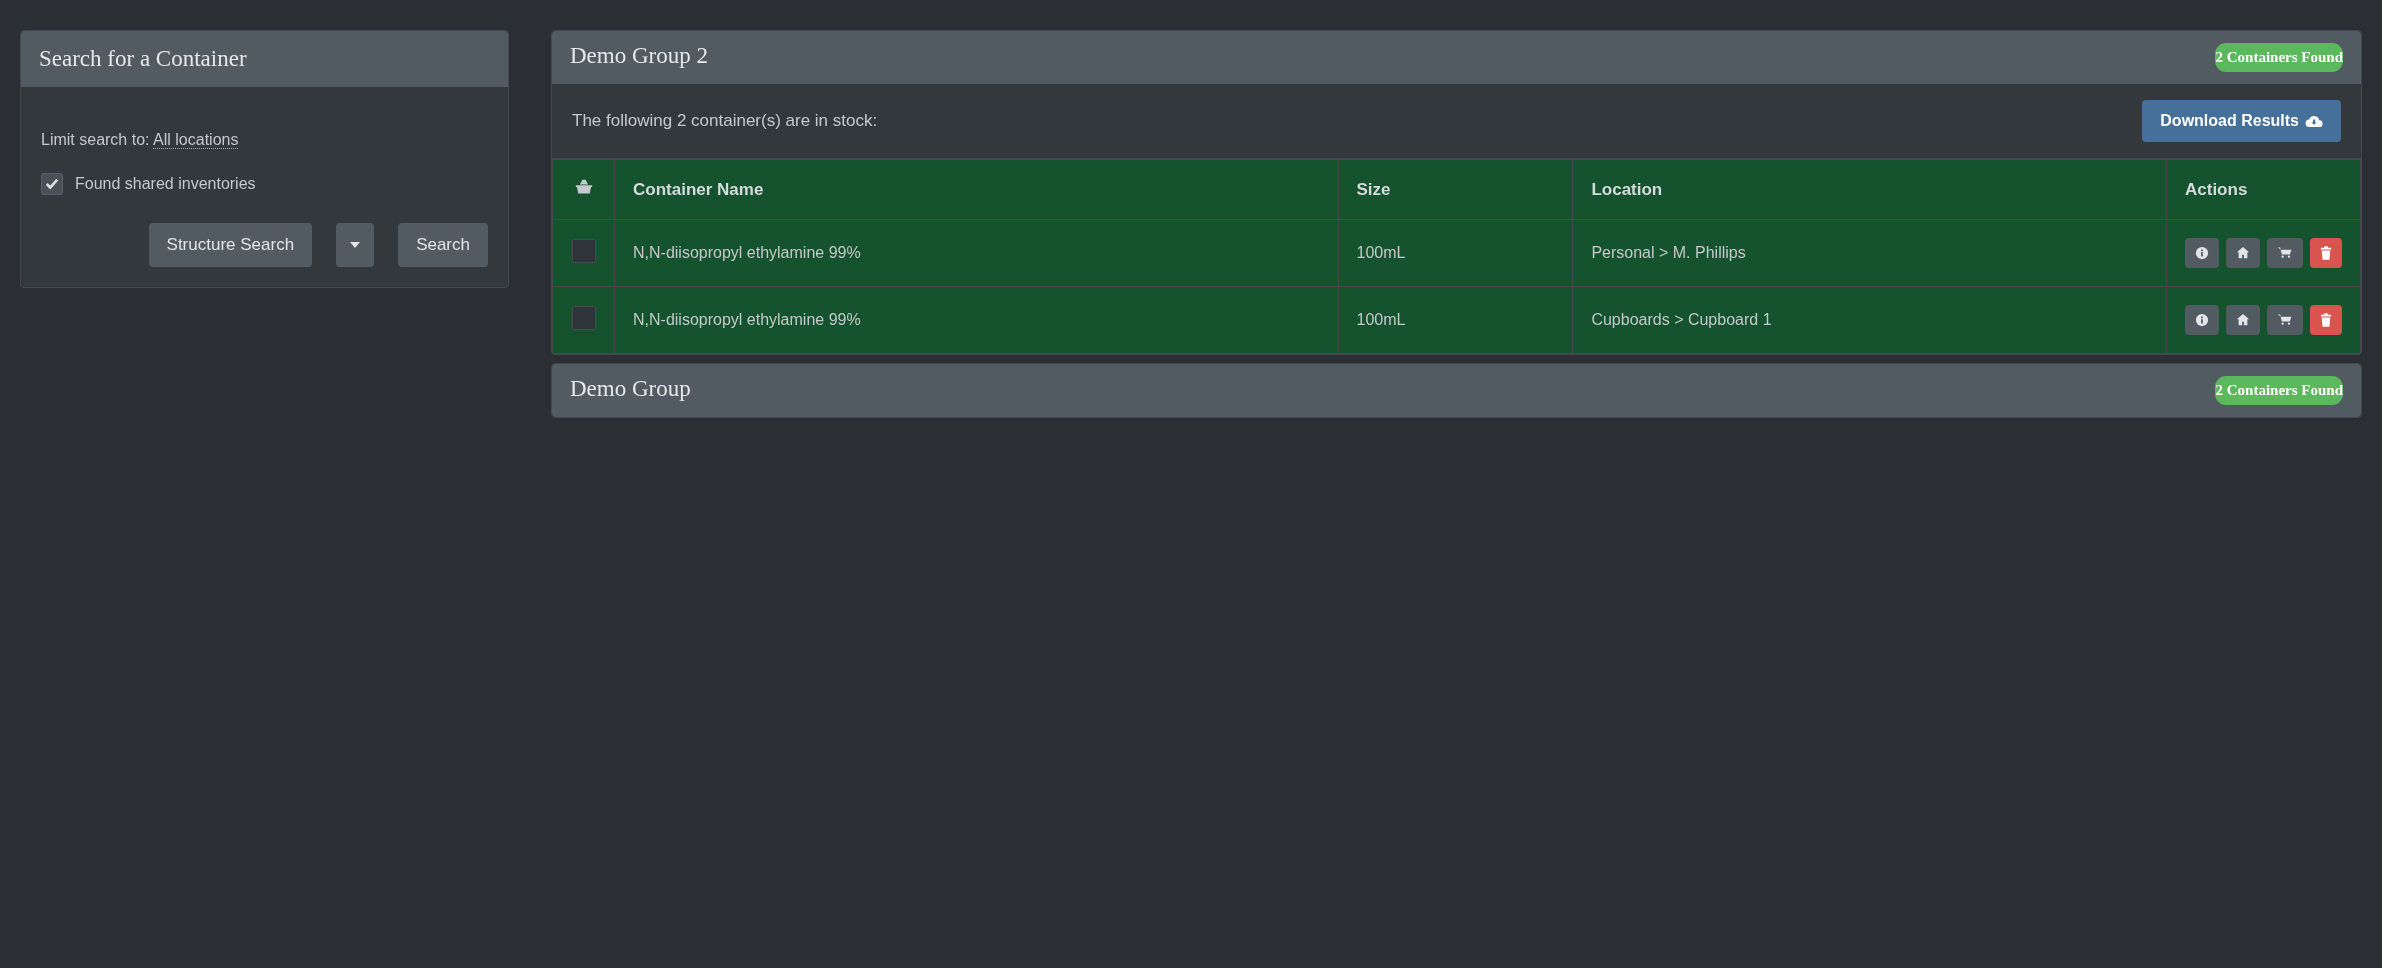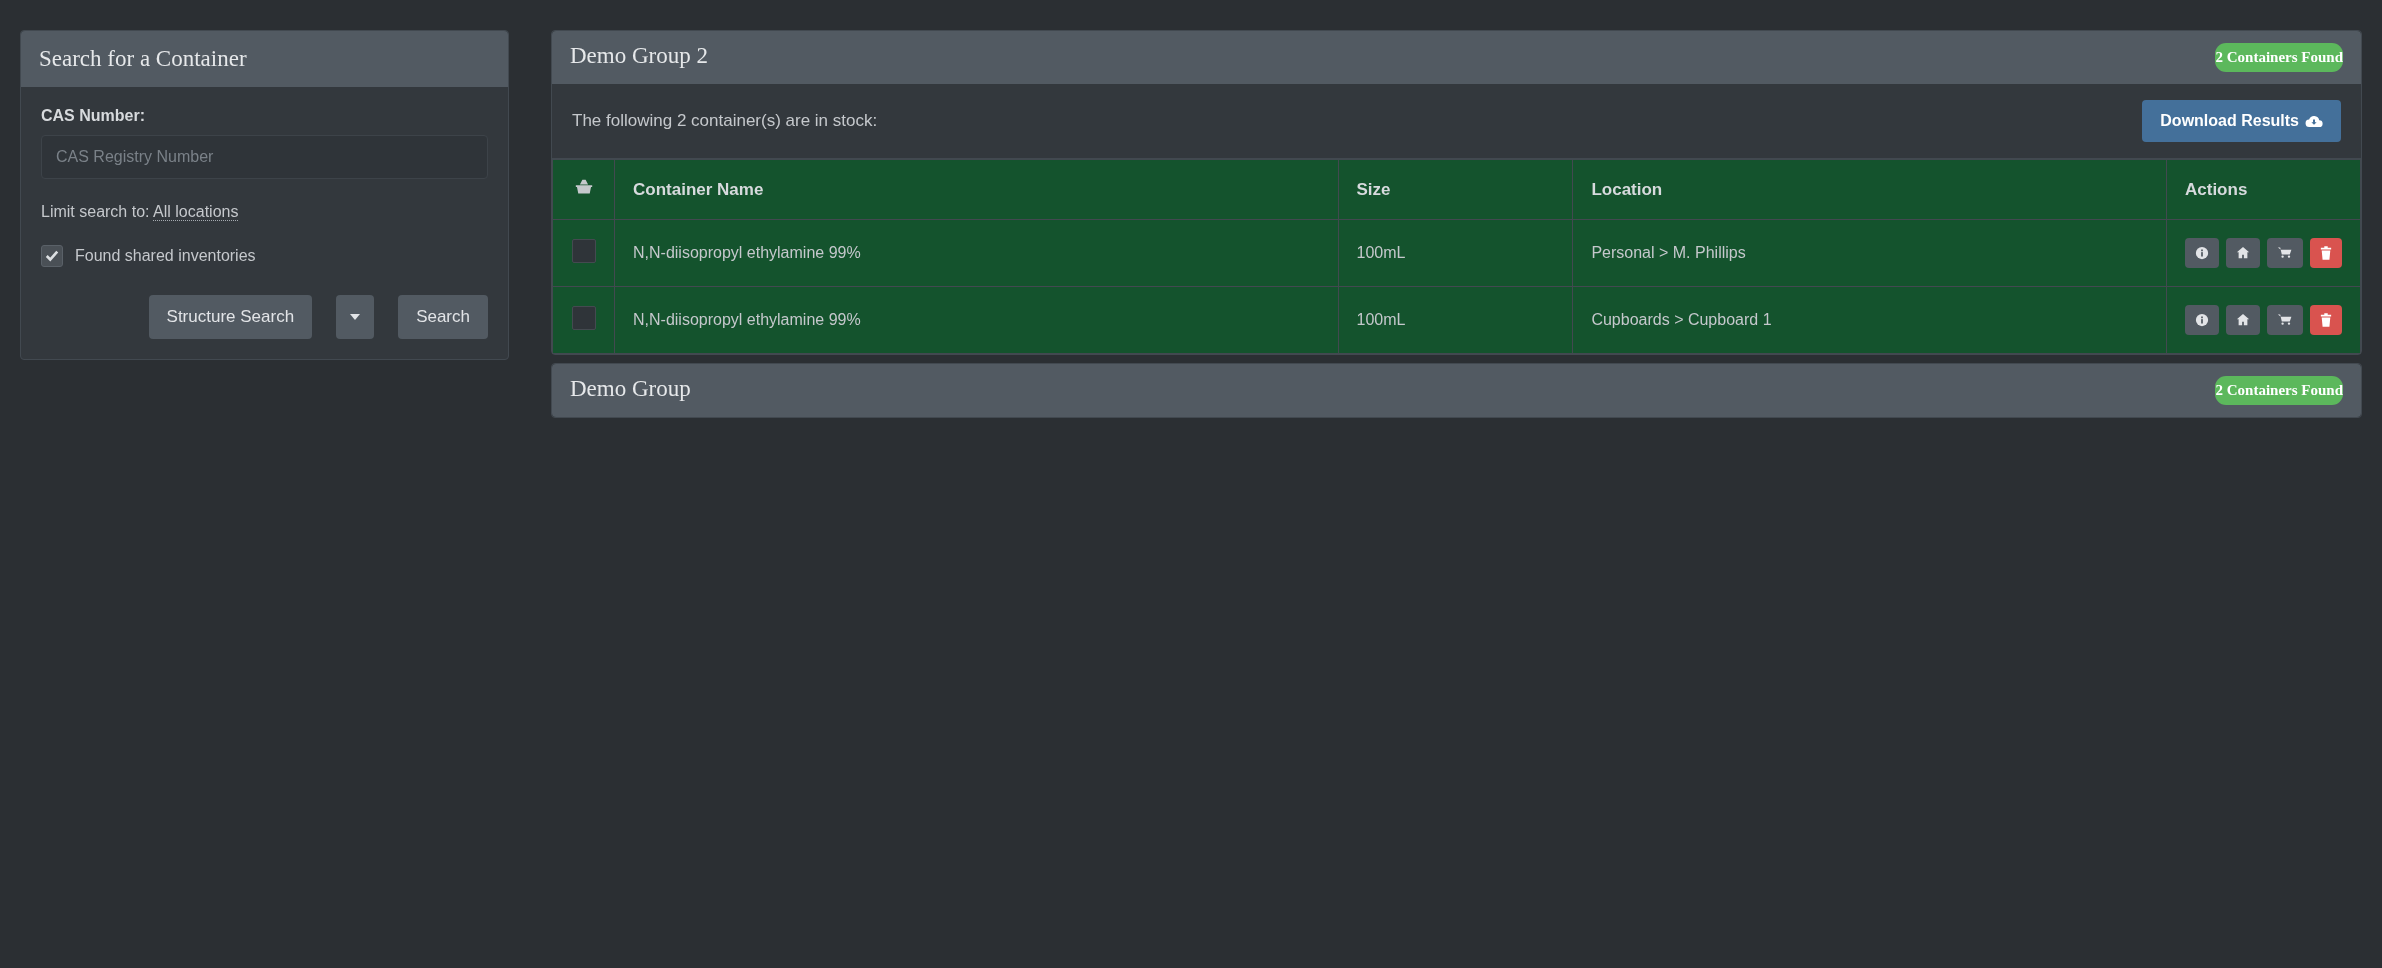--- a/index.html
+++ b/index.html
@@ -41,24 +41,20 @@
 .limit-row{margin-top:24px;margin-bottom:4px;color:#c5c8cc}
 </style>
 </head>
 <body>
 
 <div class="layout">
 
   <div class="panel search-panel">
     <div class="panel-heading">Search for a Container</div>
     <div class="panel-body">
-      <div class="form-group">
-        <label class="form-label">CAS Number:</label>
-        <input class="form-control" placeholder="CAS Registry Number" style="">
-      </div>
       <div class="limit-row">
         <span>Limit search to: </span><span class="dotted">All locations</span>
       </div>
       <div class="check-row">
         <span class="check">
           <svg viewBox="0 0 16 16">
               <polyline points="2,8 6,12 14,3"></polyline>
             </svg>
         </span>
         <span>Found shared inventories</span>

